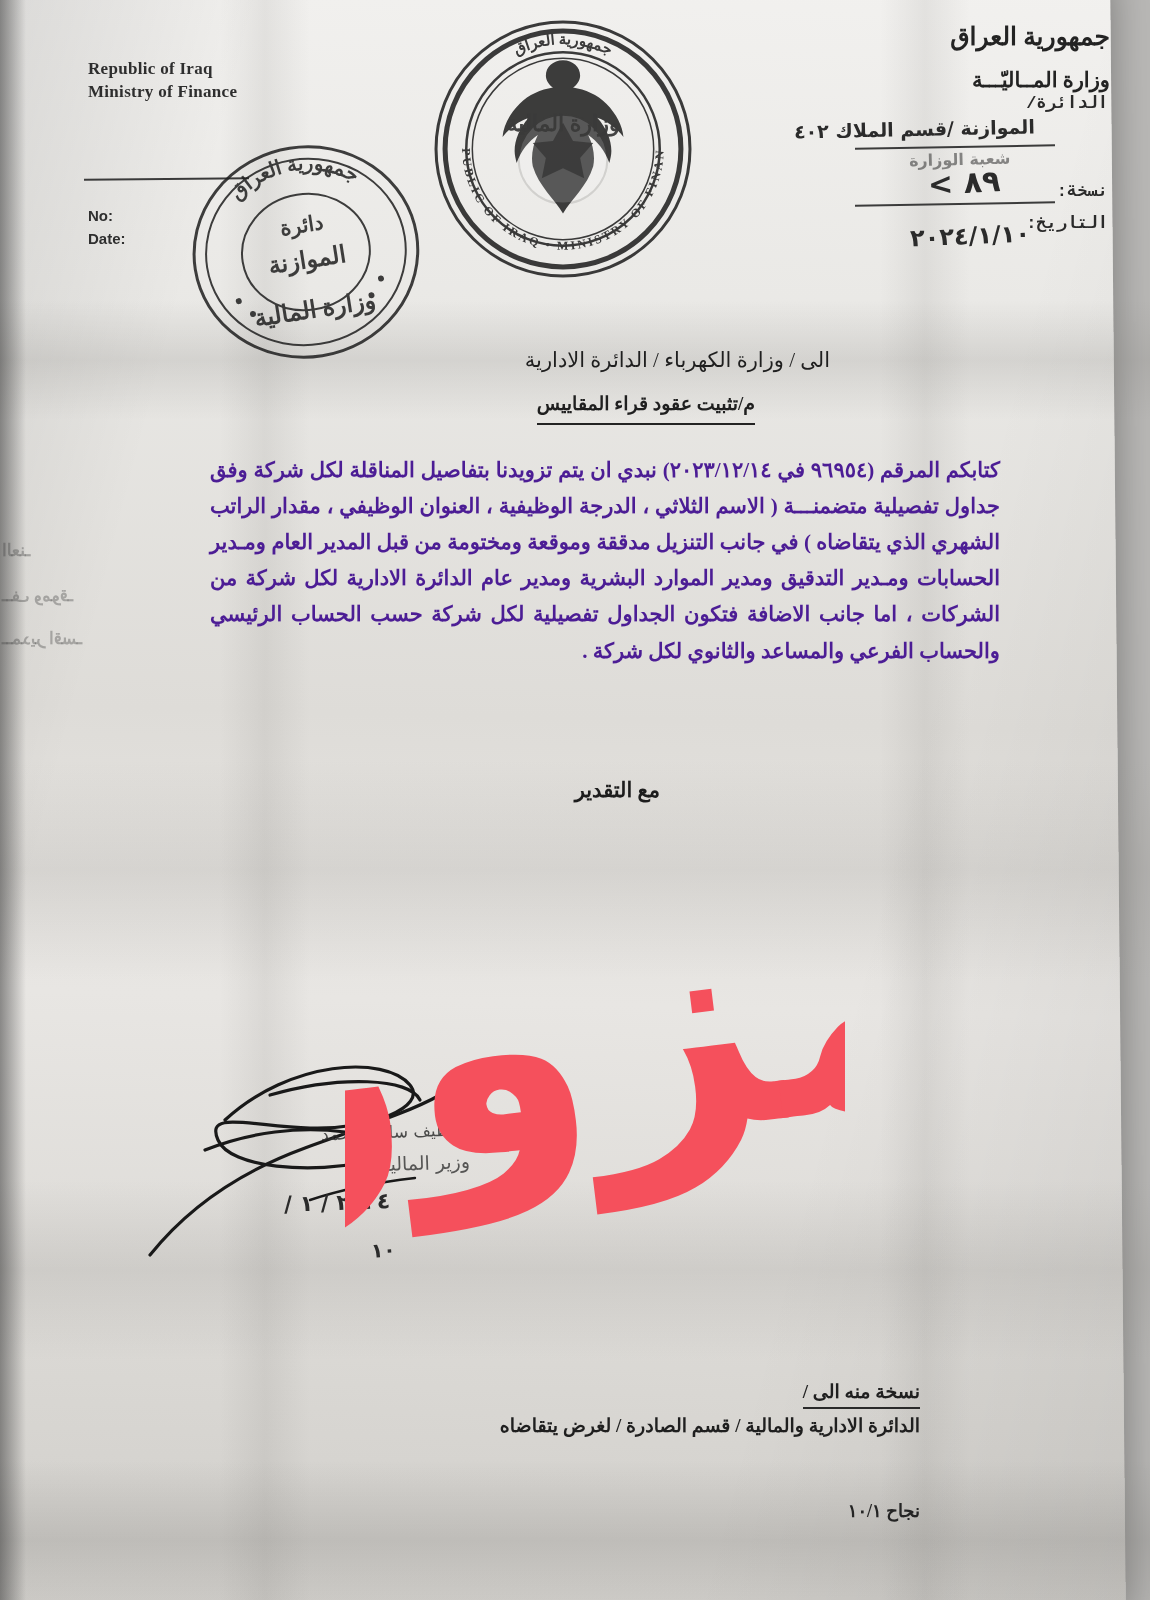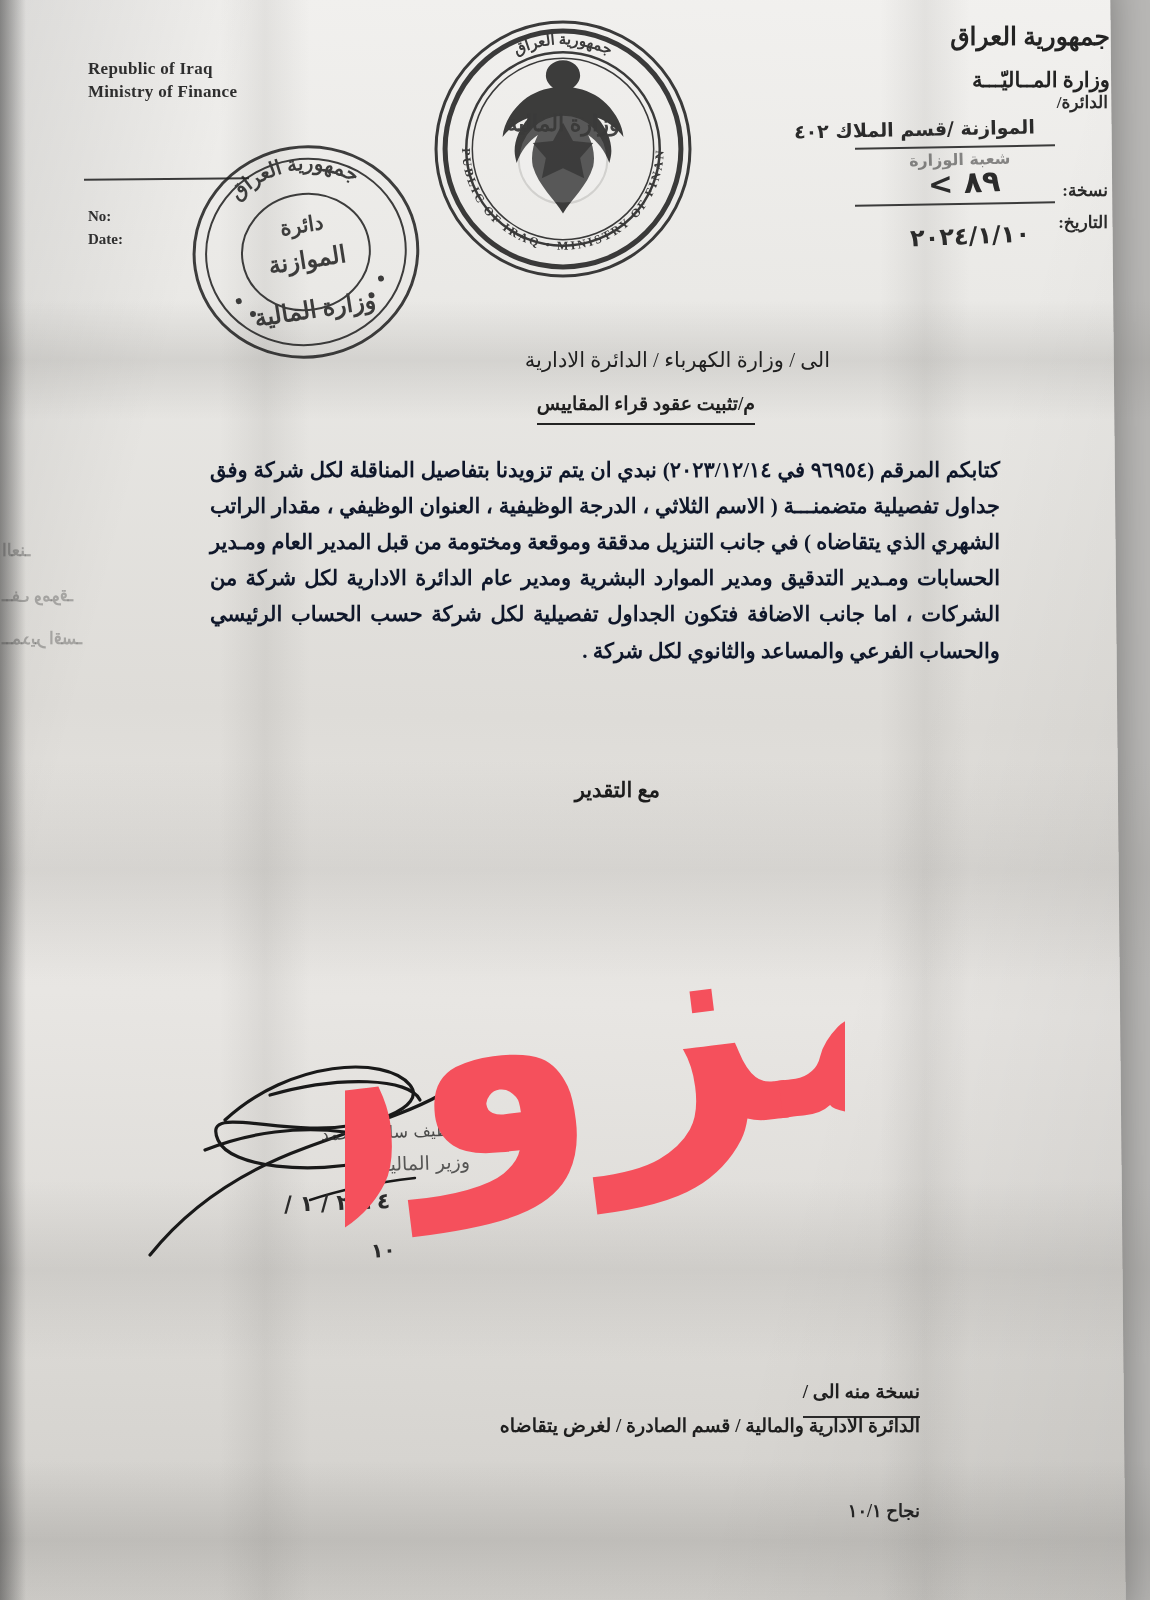--- a/index.html
+++ b/index.html
@@ -64,21 +64,21 @@
     font-weight: bold;
     font-size: 17px;
     line-height: 1.35;
     color: #2e2e2e;
     letter-spacing: 0.3px;
   }
   .en-nodate {
     position: absolute;
     left: 88px;
     top: 205px;
-    font-family: Liberation Serif, serif;
+    font-family: Liberation Sans, sans-serif;
     font-weight: bold;
     font-size: 15px;
     line-height: 1.5;
     color: #2f2f2f;
   }
   .rule-en {
     position: absolute;
     left: 84px;
     top: 178px;
     width: 165px;
@@ -104,21 +104,21 @@
   .ar-head .l2 {
     font-family: "Liberation Serif", serif;
     font-weight: bold;
     font-size: 21px;
     margin-top: 17px;
   }
   .ar-field {
     position: absolute;
     direction: rtl;
     text-align: right;
-    font-family: Liberation Serif, serif;
+    font-family: Liberation Mono, monospace;
     font-weight: bold;
     font-size: 17px;
     color: #2a2a2a;
   }
   .f-dept  { right: 42px; top: 92px; }
   .f-no    { right: 42px; top: 180px; }
   .f-date  { right: 42px; top: 212px; }
 
   
   .hand {
@@ -219,21 +219,21 @@
     position: absolute;
     right: 150px;
     top: 452px;
     width: 790px;
     direction: rtl;
     text-align: justify;
     font-family: "Liberation Serif", serif;
     font-weight: bold;
     font-size: 21px;
     line-height: 1.72;
-    color: #0f172a;
+    color: #4c1d95;
   }
   .regards {
     position: absolute;
     right: 490px;
     top: 778px;
     direction: rtl;
     font-family: "Liberation Serif", serif;
     font-weight: bold;
     font-size: 21px;
     color: #1d1d1d;
@@ -310,21 +310,21 @@
   .cc-head {
     position: absolute;
     right: 230px;
     top: 1380px;
     direction: rtl;
     font-family: "Liberation Serif", serif;
     font-weight: bold;
     font-size: 19px;
     color: #1f1f1f;
     border-bottom: 2px solid #2a2a2a;
-    padding-bottom: 13px;
+    padding-bottom: 4px;
   }
   .cc-line {
     position: absolute;
     right: 230px;
     top: 1414px;
     direction: rtl;
     font-family: "Liberation Serif", serif;
     font-weight: bold;
     font-size: 19px;
     color: #1f1f1f;

